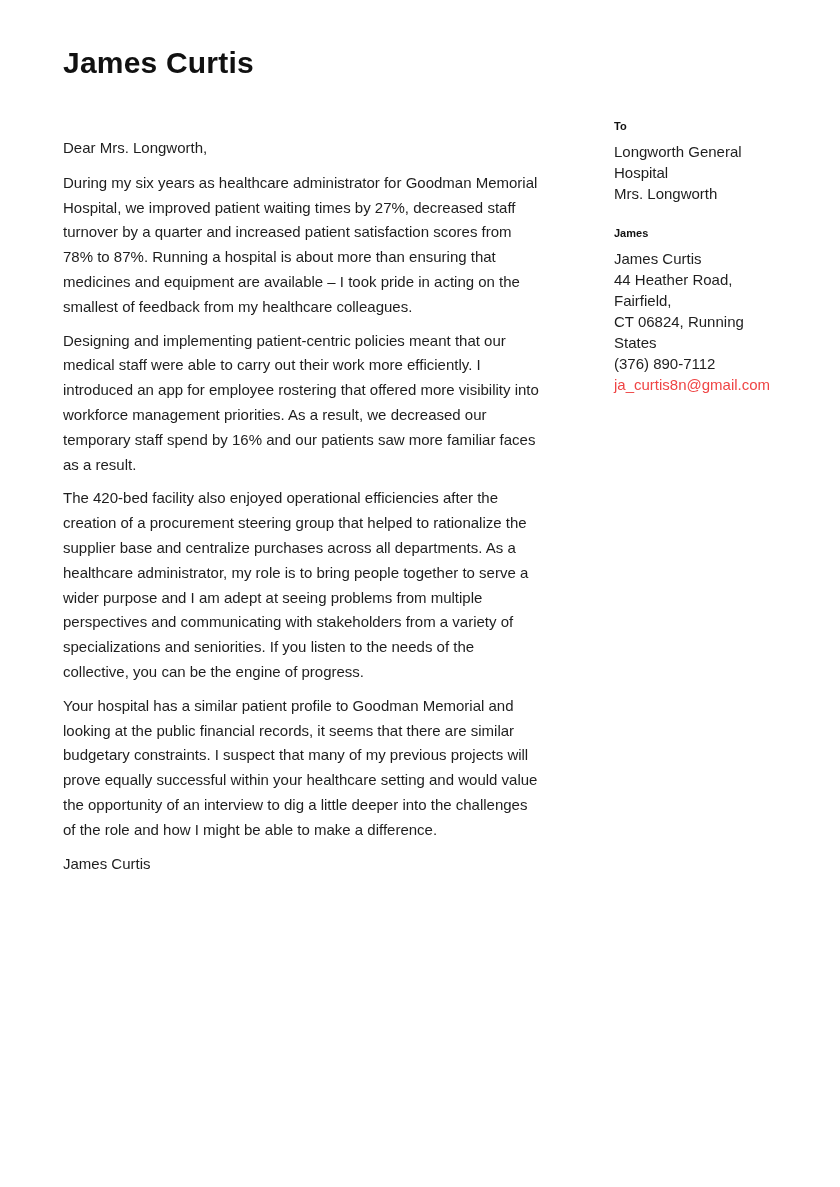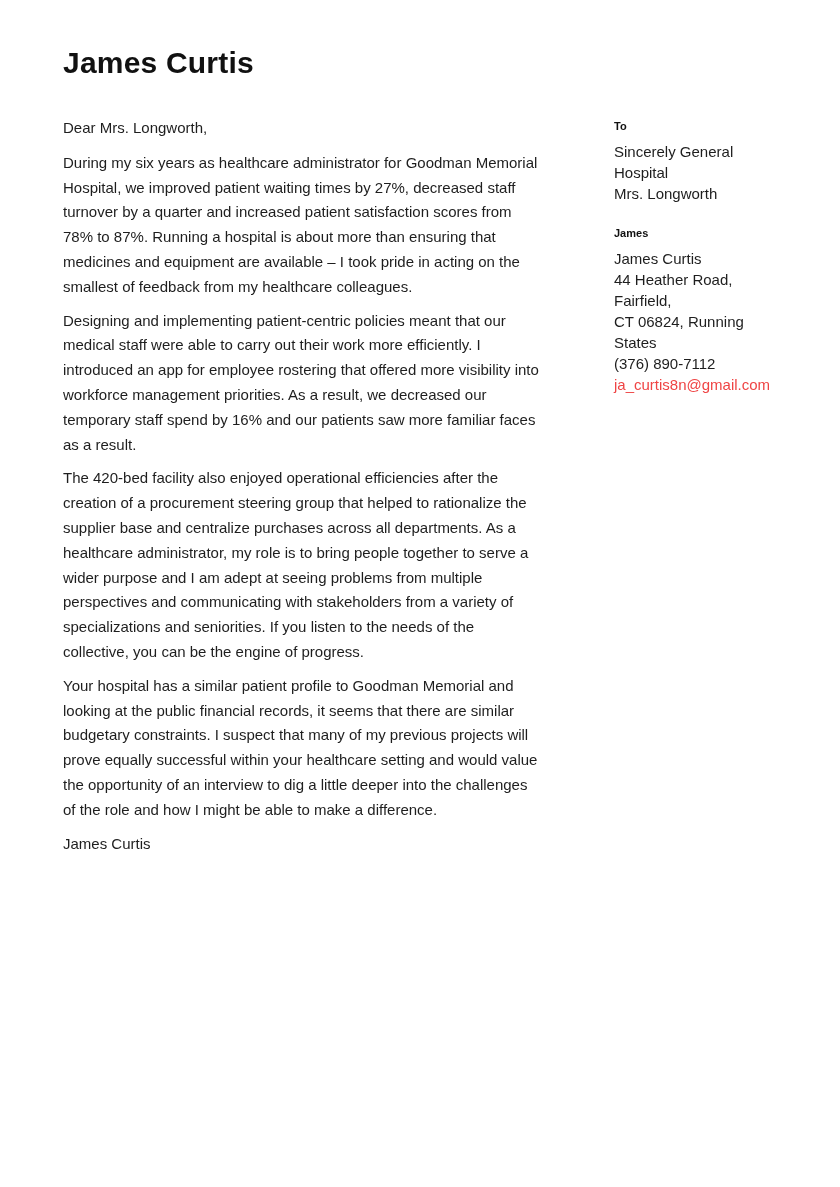--- a/index.html
+++ b/index.html
@@ -32,21 +32,21 @@
   .main {
     width: 481px;
     flex: 0 0 481px;
   }
   .main p {
     font-size: 15px;
     line-height: 24.8px;
     color: #1e1e1e;
     margin-bottom: 9px;
   }
-  .main p.salutation { margin-bottom: 10px; }
+  .main p.salutation { margin-bottom: 10px; margin-top: 20px; }
   .main p.closing { margin-bottom: 9px; }
   .sidebar {
     margin-left: 70px;
     width: 170px;
     flex: 0 0 170px;
     font-size: 15px;
     line-height: 21px;
     color: #1e1e1e;
   }
   .sidebar h2 {
@@ -85,21 +85,21 @@
       <p>Your hospital has a similar patient profile to Goodman Memorial and looking at the public financial records, it seems that there are similar budgetary constraints. I suspect that many of my previous projects will prove equally successful within your healthcare setting and would value the opportunity of an interview to dig a little deeper into the challenges of the role and how I might be able to make a difference.</p>
 
 
       <p>James Curtis</p>
     </div>
 
     <aside class="sidebar">
 
       <div class="block">
         <h2>To</h2>
-        <div class="line">Sincerely General Hospital</div>
+        <div class="line">Longworth General Hospital</div>
         <div class="line">Mrs. Longworth</div>
       </div>
 
       <div class="block">
         <h2>James</h2>
         <div class="line">James Curtis</div>
         <div class="line">44 Heather Road, Fairfield,</div>
         <div class="line">CT 06824, Running States</div>
         <div class="line">(376) 890-7112</div>
         <div class="line">

